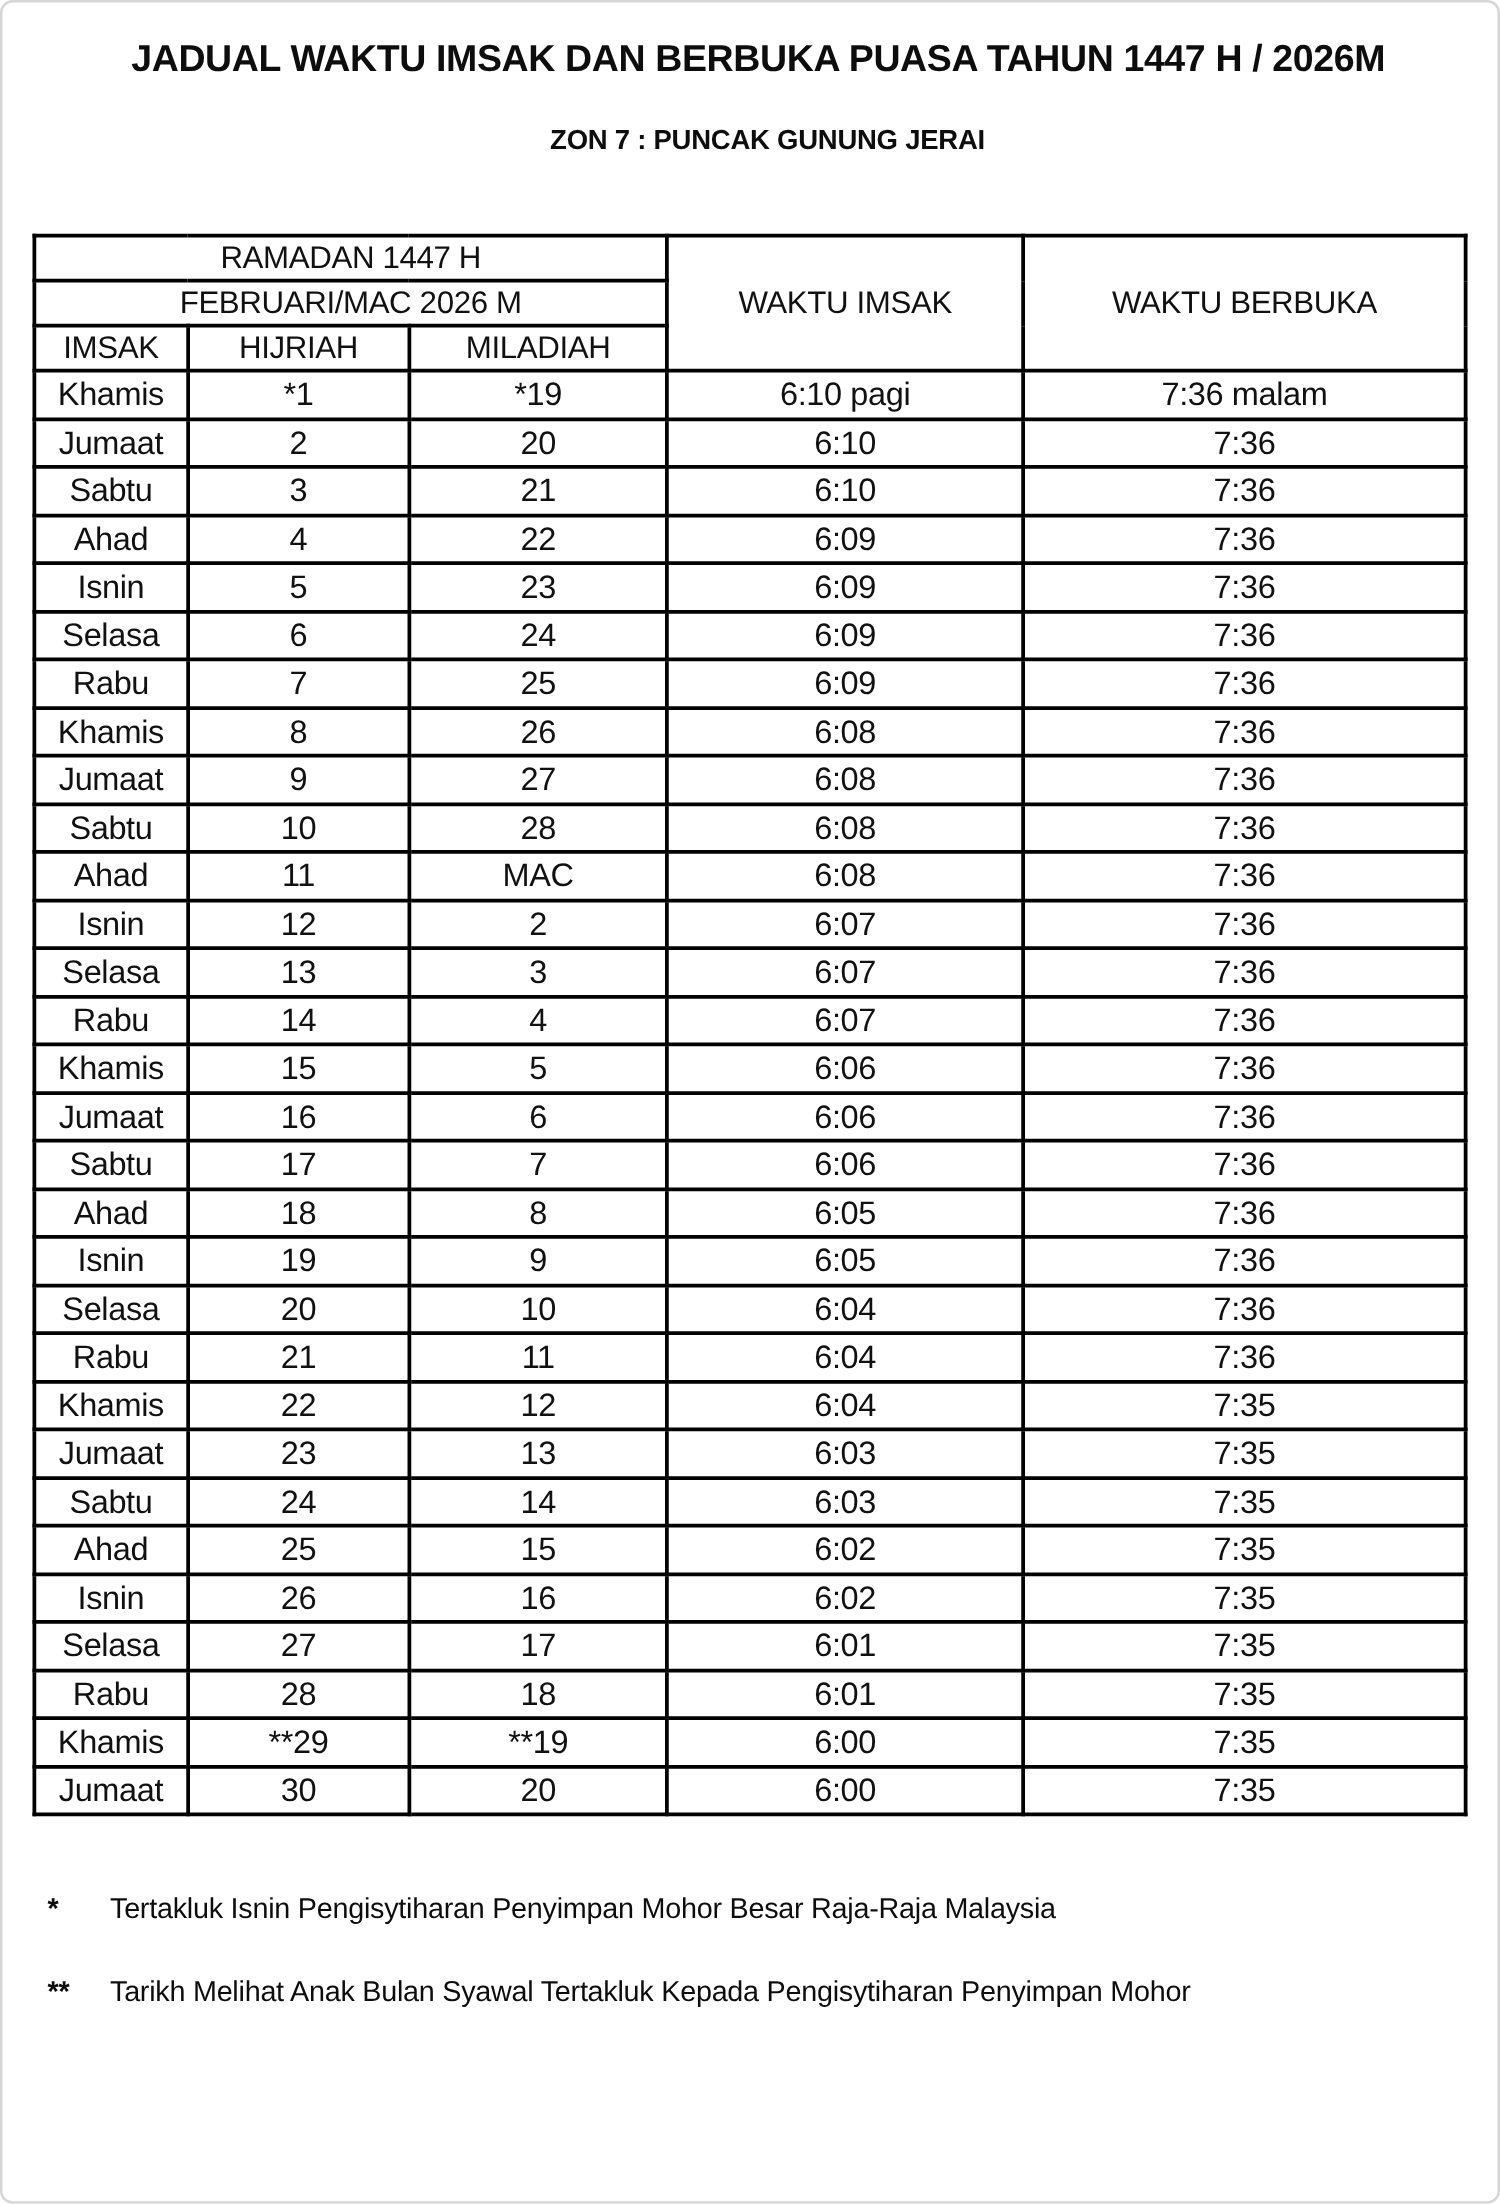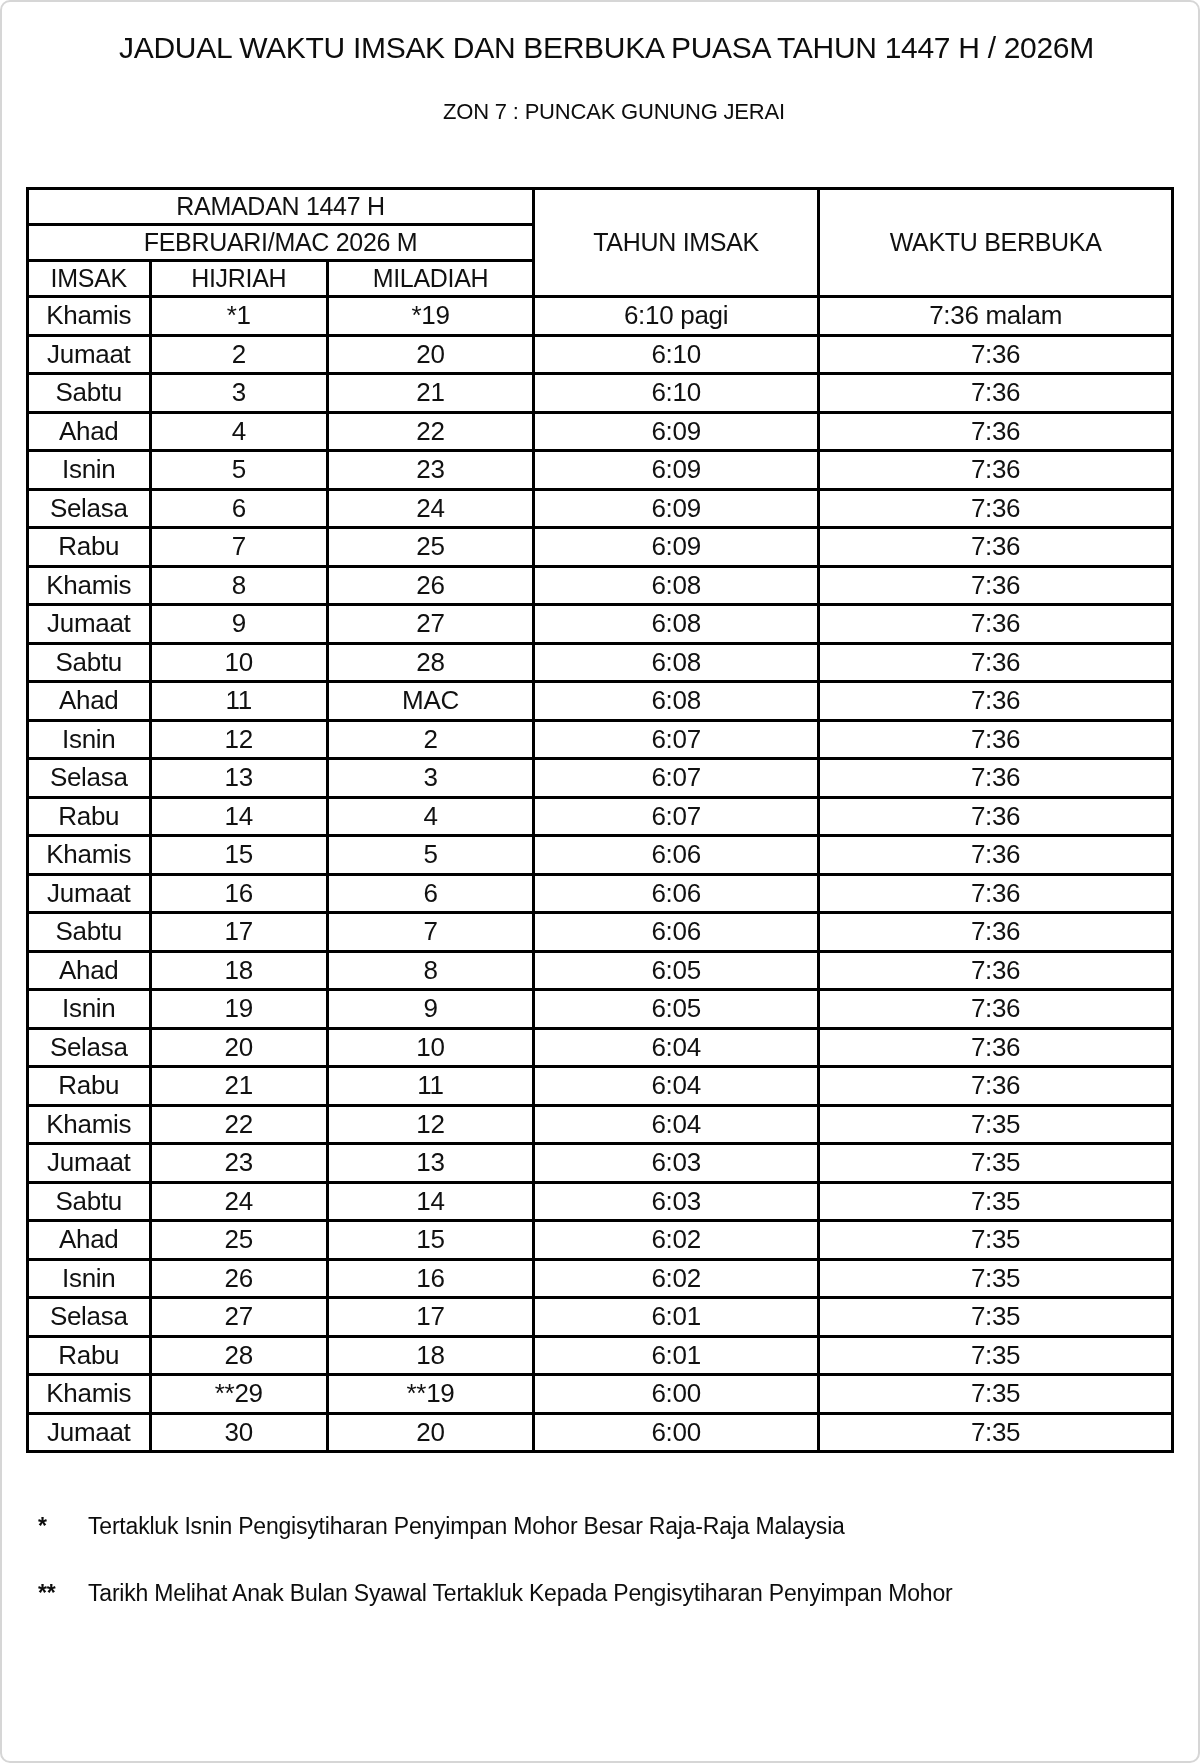--- a/index.html
+++ b/index.html
@@ -14,29 +14,29 @@
     height: 1763px;
     background: #ffffff;
     border: 2px solid #d6d6d6;
     border-radius: 10px;
     overflow: hidden;
   }
   .doc-header { padding-top: 26px; text-align: center; }
   .doc-title {
     font-size: 30px;
     line-height: 39px;
-    font-weight: normal;
+    font-weight: bold;
     letter-spacing: -0.3px;
     color: #0d0d0d;
     padding-left: 13px;
   }
   .zone-line {
     margin-top: 32px;
     font-size: 22px;
-    font-weight: 400;
+    font-weight: 700;
     letter-spacing: -0.2px;
     color: #0d0d0d;
     padding-left: 28px;
   }
   table.schedule {
     border-collapse: collapse;
     width: calc(100% - 48px);
     margin: 62px 24px 0 24px;
     table-layout: fixed;
   }
@@ -92,21 +92,21 @@
     <colgroup>
       <col style="width:10.7%">
       <col style="width:15.5%">
       <col style="width:18.0%">
       <col style="width:24.9%">
       <col style="width:30.9%">
     </colgroup>
     <thead>
       <tr>
         <th colspan="3">RAMADAN 1447 H</th>
-        <th rowspan="3">TAHUN IMSAK</th>
+        <th rowspan="3">WAKTU IMSAK</th>
         <th rowspan="3">WAKTU BERBUKA</th>
       </tr>
       <tr>
         <th colspan="3">FEBRUARI/MAC 2026 M</th>
       </tr>
       <tr>
         <th>IMSAK</th>
         <th>HIJRIAH</th>
         <th>MILADIAH</th>
       </tr>

